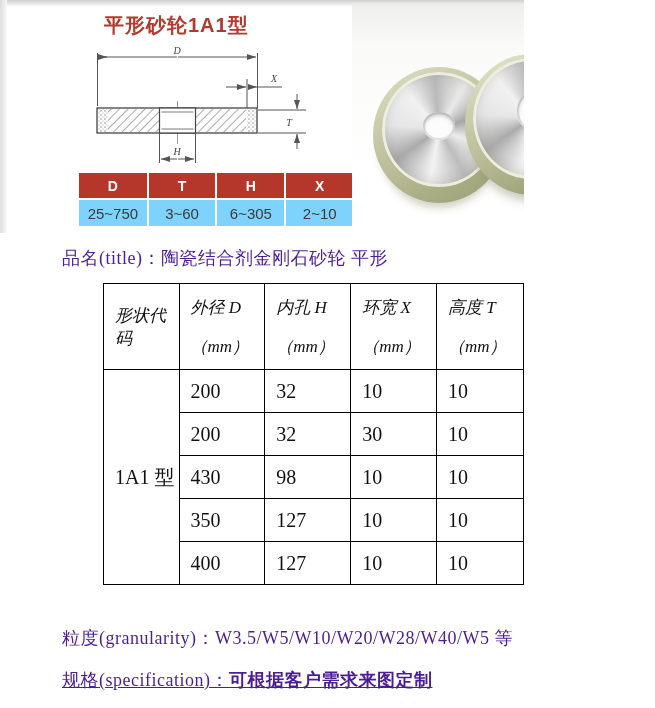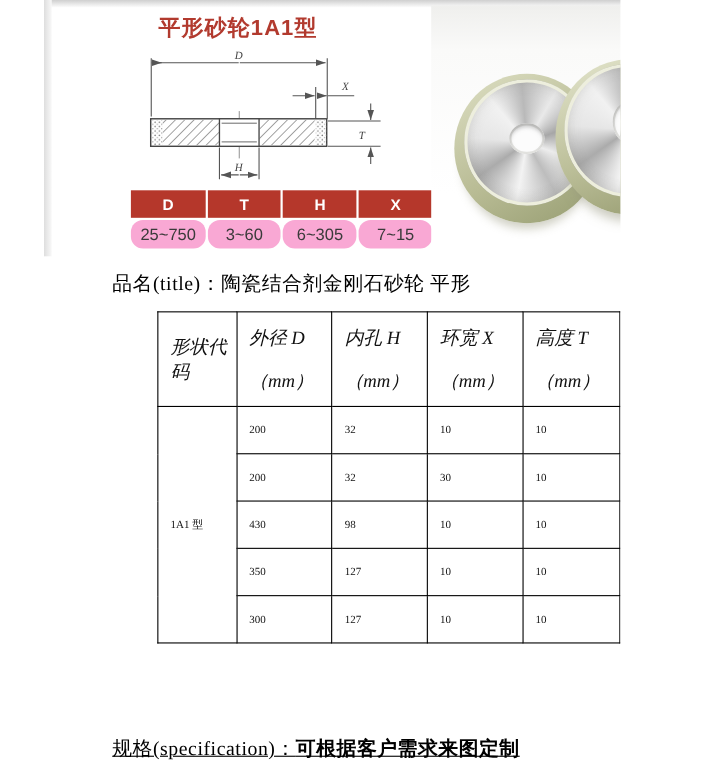--- a/index.html
+++ b/index.html
@@ -1,35 +1,35 @@
 <!DOCTYPE html>
 <html><head>
 <meta charset="utf-8">
 <style>
   html,body{margin:0;padding:0;background:#fff;}
   .page{position:relative;width:524px;height:708px;background:#ffffff;overflow:hidden;
-        font-family:"Liberation Serif","DejaVu Serif",serif;color:#1a1a1a;margin-left:40px;}
+        font-family:"Liberation Serif","DejaVu Serif",serif;color:#1a1a1a;}
   .top-fade{position:absolute;left:0;top:0;width:655px;height:7px;
             background:linear-gradient(#cfcfcf,#ffffff);}
   .left-edge{position:absolute;left:0;top:0;width:7px;height:233px;
              background:linear-gradient(90deg,#dedede,#f8f8f8);}
 
   
   .diagram-title{position:absolute;left:104px;top:12px;margin:0;
                  font:bold 20px "Liberation Sans","DejaVu Sans",sans-serif;
                  color:#b23a2e;letter-spacing:1px;}
   .drawing{position:absolute;left:80px;top:46px;width:270px;height:124px;}
 
   .range-table{position:absolute;left:77px;top:171px;width:278px;
                border-collapse:separate;border-spacing:2px;
                font-family:"Liberation Sans","DejaVu Sans",sans-serif;}
   .range-table th{width:67px;height:23px;background:#b5372b;color:#ffffff;
                   font-size:14px;font-weight:bold;text-align:center;}
-  .range-table td{height:24px;background:#f9a8d4;color:#3a3a3a;
-                  font-size:15px;text-align:center;border-radius:11px;}
+  .range-table td{height:24px;background:#7dd3fc;color:#3a3a3a;
+                  font-size:15px;text-align:center;}
 
   
   .photo{position:absolute;left:352px;top:5px;width:248px;height:228px;
          background:linear-gradient(180deg,#efefed 0%,#fafaf9 18%,#ffffff 75%);
          border-right:1px solid #ececea;}
   .wheel{position:absolute;border-radius:50%;}
   .wheel-face{position:absolute;border-radius:50%;
       background:
         radial-gradient(circle at 50% 46%, rgba(255,255,255,.0) 55%, rgba(90,90,90,.18) 100%),
         conic-gradient(from -40deg,
@@ -45,36 +45,36 @@
   .wheel-back .wheel-face{left:7%;top:4%;width:86%;height:84%;}
   .wheel-back .wheel-hole{left:50px;top:45px;width:32px;height:28px;}
   .wheel-front{left:113px;top:49px;width:133px;height:141px;
       background:linear-gradient(160deg,#dcdec3 10%,#bcbf99 55%,#989d72 95%);
       box-shadow:0 13px 10px -7px rgba(150,150,125,.5);}
   .wheel-front .wheel-face{left:6%;top:3%;width:87%;height:86%;}
   .wheel-front .wheel-hole{left:52px;top:38px;width:30px;height:38px;}
 
   
   .line{position:absolute;left:62px;margin:0;font-size:18px;letter-spacing:.5px;
-        white-space:nowrap;color:#000000;}
+        white-space:nowrap;color:#4c1d95;}
   .product-line{top:246px;}
   .granularity-line{top:626px;}
   .spec-line{top:668px;text-decoration:underline;}
   .bold-val{font-weight:bold;}
 
   
   .spec-table{position:absolute;left:103px;top:283px;border-collapse:collapse;
               table-layout:fixed;font-size:17px;color:#111;}
   .spec-table th,.spec-table td{border:1.6px solid #000;font-weight:normal;
               text-align:left;vertical-align:middle;padding:0 0 0 11px;}
   .spec-table .c0{width:93px;} .spec-table .c1{width:95px;}
   .spec-table .c2{width:95px;} .spec-table .c3{width:95px;} .spec-table .c4{width:97px;}
   .spec-table .head-row th{height:85px;vertical-align:middle;font-style:italic;}
   .spec-table .h-label{margin-bottom:16px;}
-  .spec-table .body-row td{height:42px;font-size:10px;}
+  .spec-table .body-row td{height:42px;font-size:20px;}
   .shape-cell{vertical-align:middle;padding-left:7px;}
 </style>
 </head>
 <body>
 
 <div class="page">
   <div class="top-fade"></div>
   <div class="left-edge"></div>
 
   <h1 class="diagram-title">平形砂轮1A1型</h1>
@@ -139,21 +139,21 @@
         <tr>
       <th>D</th>
       <th>T</th>
       <th>H</th>
       <th>X</th>
     </tr>
     <tr>
       <td>25~750</td>
       <td>3~60</td>
       <td>6~305</td>
-      <td>7~15</td>
+      <td>2~10</td>
     </tr>
   </tbody>
     </table>
 
   <div class="photo">
     <div class="wheel wheel-back">
       <div class="wheel-face"></div>
       <div class="wheel-hole"></div>
     </div>
     <div class="wheel wheel-front">
@@ -211,23 +211,24 @@
       <td>10</td>
       <td>10</td>
     </tr>
     <tr class="body-row">
       <td>350</td>
       <td>127</td>
       <td>10</td>
       <td>10</td>
     </tr>
     <tr class="body-row">
-      <td>300</td>
+      <td>400</td>
       <td>127</td>
       <td>10</td>
       <td>10</td>
     </tr>
   </tbody>
     </table>
 
+  <p class="line granularity-line"><span>粒度(granularity)：</span><span>W3.5/W5/W10/W20/W28/W40/W5 等</span></p>
 
   <p class="line spec-line"><span>规格(specification)：</span><span class="bold-val">可根据客户需求来图定制</span></p>
 </div>
 
 </body></html>

